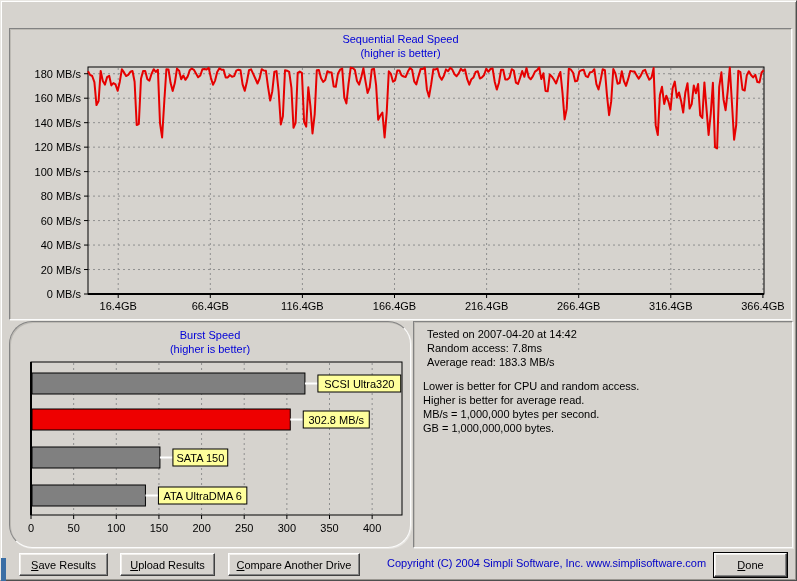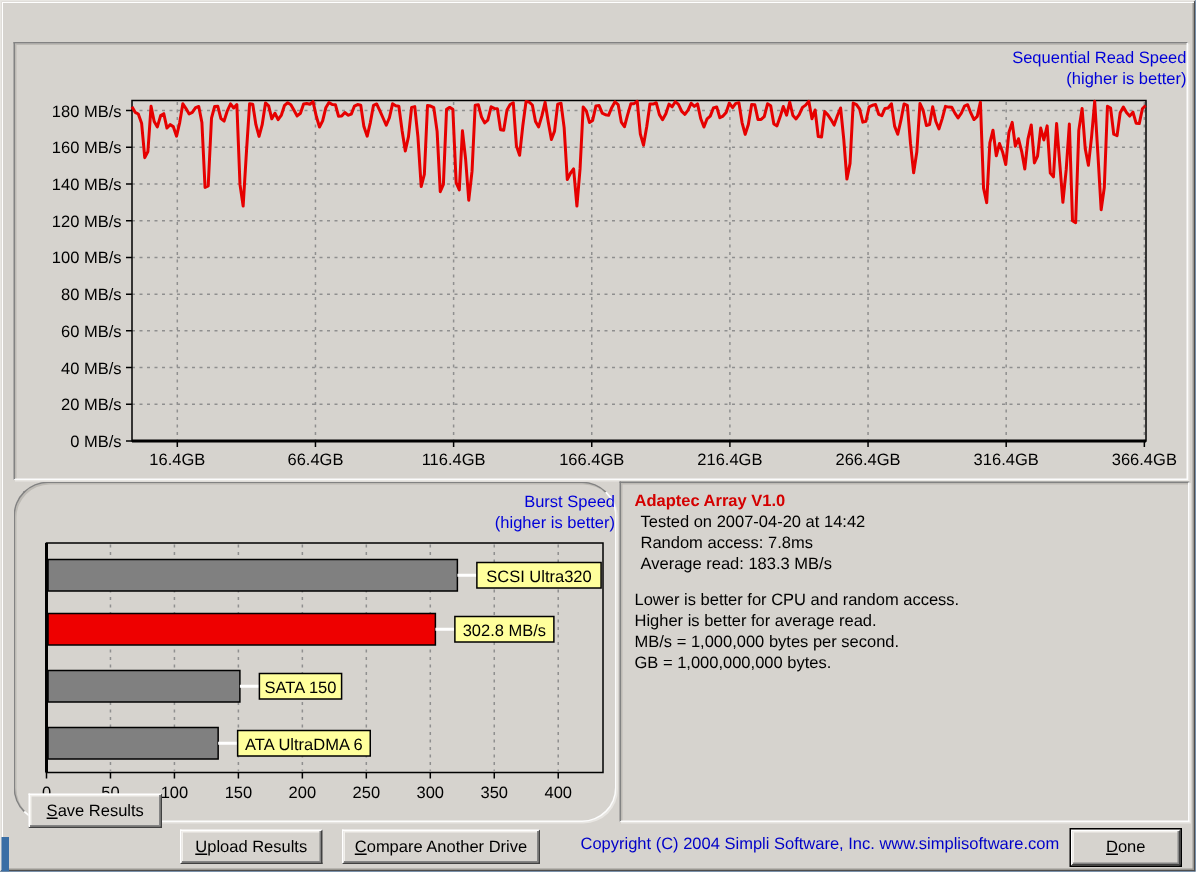--- a/index.html
+++ b/index.html
@@ -8,21 +8,21 @@
   .window{position:absolute;left:0;top:0;right:0;bottom:0;background:#d6d3ce;
           border:1px solid;border-color:#e9e7e3 #4e4e4e #4e4e4e #e9e7e3;
           box-shadow:inset 1px 1px 0 #ffffff, inset -1px -1px 0 #9a9791;}
   .titlebar{position:absolute;left:3px;top:3px;right:3px;height:18px;
             background:linear-gradient(to right,#77777f,#8d8d9b 55%,#a2a2b6);
             color:#d9d6d1;font-weight:bold;line-height:18px;padding-left:4px;
             white-space:nowrap;overflow:hidden;text-shadow:1px 1px 0 rgba(60,60,70,.55);}
   .panel{position:absolute;background:#d6d3ce;border:1px solid;border-color:#828282 #fcfcfc #fcfcfc #828282;
          box-shadow:inset 1px 1px 0 #bdbab4, 1px 1px 0 #e8e6e2;}
   .panel-inner{position:absolute;left:0;top:0;right:0;bottom:0;overflow:hidden;}
-  .chart-title{position:absolute;left:0;right:0;text-align:right;color:#0000d8;}
+  .chart-title{position:absolute;left:0;right:0;text-align:center;color:#0000d8;}
   svg{position:absolute;left:0;top:0;}
   .info-heading{color:#d40000;font-weight:bold;}
   .info-block{position:absolute;left:9px;top:5px;right:4px;line-height:14px;color:#000;}
   .info-stats div{padding-left:4px;}
   .info-notes{margin-top:10px;}
   .btn95{position:absolute;height:23px;background:#d6d3ce;color:#000;
          border:1px solid;border-color:#ffffff #404040 #404040 #ffffff;
          box-shadow:inset -1px -1px 0 #848484, inset 1px 1px 0 #f2f0ec;
          font-family:"Liberation Sans",sans-serif;font-size:11px;text-align:center;
          line-height:21px;cursor:default;}
@@ -152,37 +152,36 @@
             <line x1="135.43218390804597" y1="173.5" x2="148.43218390804597" y2="173.5" stroke="#fff" stroke-width="2"></line>
             <rect x="148.43218390804597" y="165" width="88.39999999999999" height="17" fill="#ffff9c" stroke="#000" stroke-width="1"></rect>
             <text x="192.63218390804596" y="178" text-anchor="middle" font-size="11" fill="#000">ATA UltraDMA 6</text>
           </svg>
       </div>
     </div>
 
     <div class="panel" style="left:412px;top:320px;width:378px;height:225px;">
       <div class="panel-inner">
         <div class="info-block">
-          <div class="info-heading">Adaptec Array V1.0</div>
           <div class="info-stats">
               <div>Tested on 2007-04-20 at 14:42</div>
               <div>Random access: 7.8ms</div>
               <div>Average read: 183.3 MB/s</div>
             </div>
           <div class="info-notes">
               <div>Lower is better for CPU and random access.</div>
               <div>Higher is better for average read.</div>
               <div>MB/s = 1,000,000 bytes per second.</div>
               <div>GB = 1,000,000,000 bytes.</div>
             </div>
         </div>
       </div>
     </div>
 
-    <button class="btn95" style="left:18px;top:528px;width:89px;"><span class="accel">S</span>ave Results</button>
+    <button class="btn95" style="left:18px;top:552px;width:89px;"><span class="accel">S</span>ave Results</button>
     <button class="btn95" style="left:119px;top:552px;width:95px;"><span class="accel">U</span>pload Results</button>
     <button class="btn95" style="left:227px;top:552px;width:132px;"><span class="accel">C</span>ompare Another Drive</button>
     <div class="copyright" style="left:386px;top:556px;">Copyright (C) 2004 Simpli Software, Inc. www.simplisoftware.com</div>
     <button class="btn95 default" style="left:713px;top:552px;width:73px;height:24px;"><span class="accel">D</span>one</button>
 
     <div class="desktop-corner"></div>
   </div>
 </div>
 
 </body></html>

